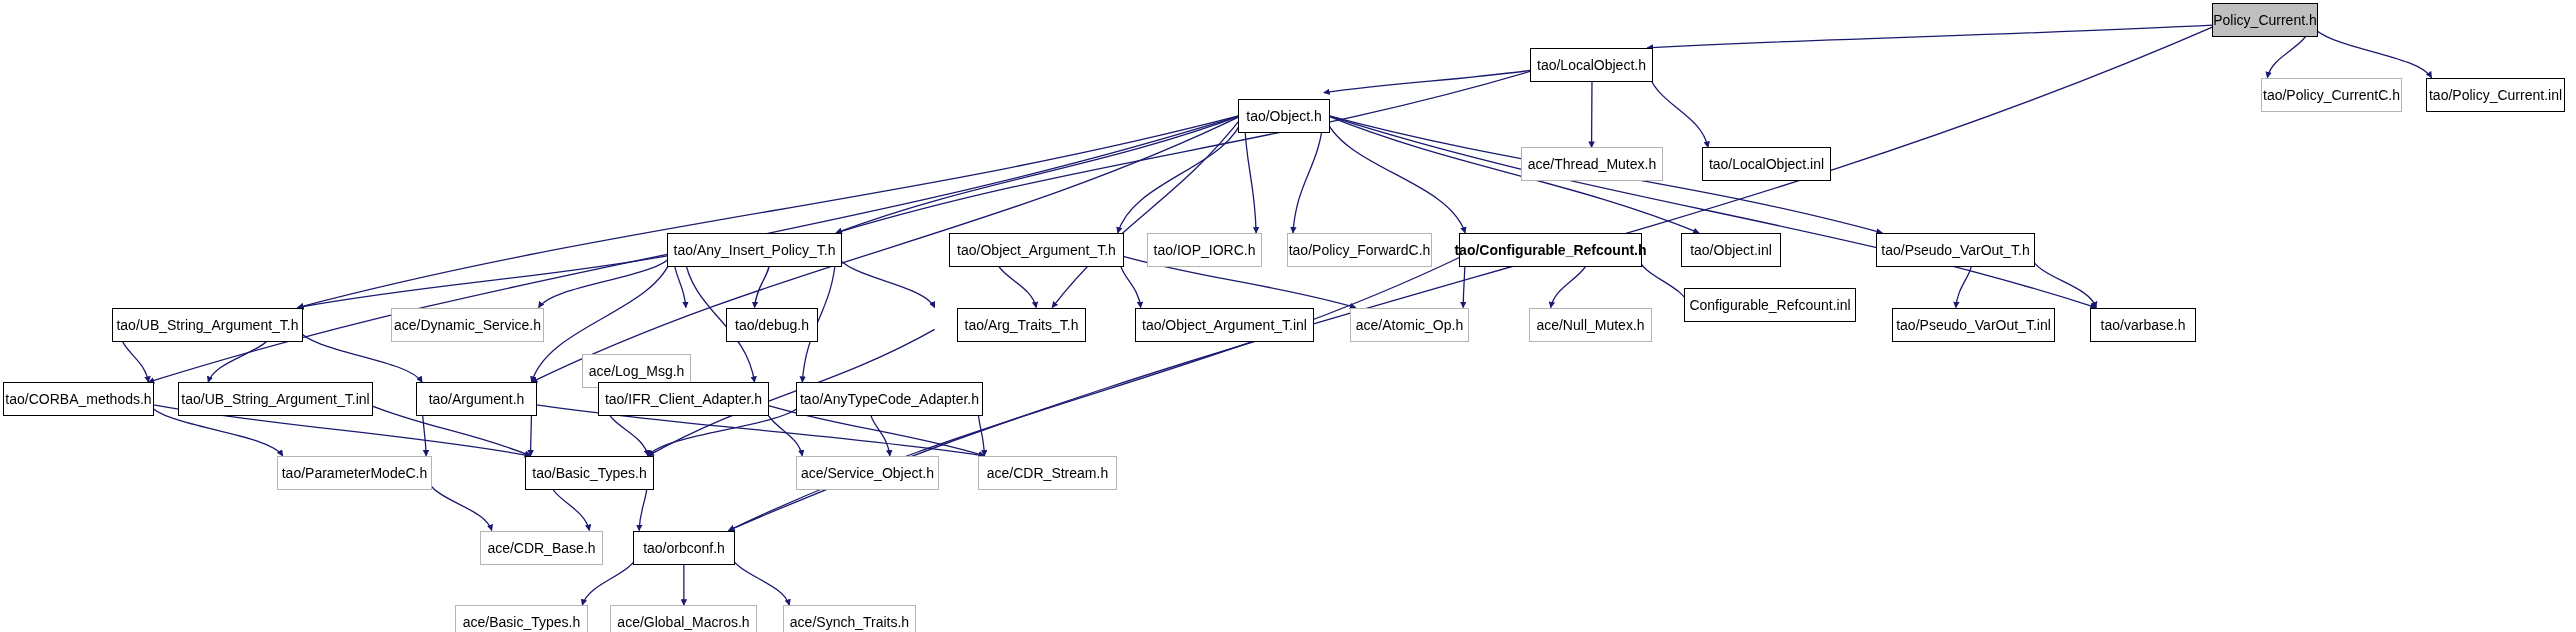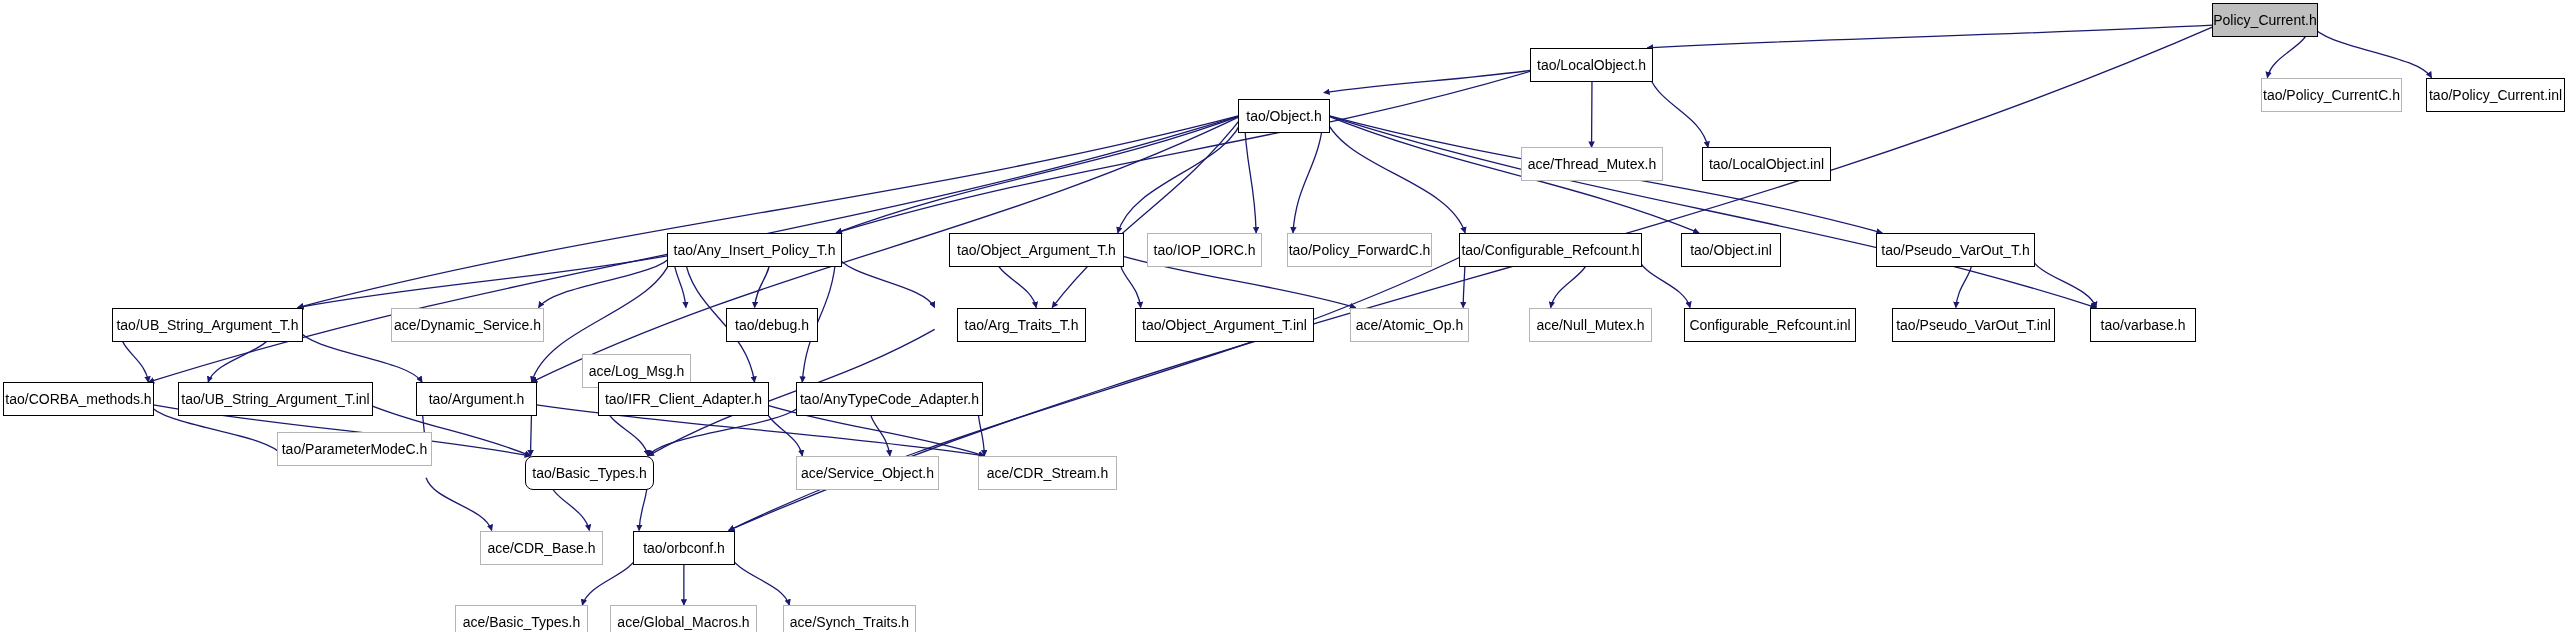--- a/index.html
+++ b/index.html
@@ -125,41 +125,41 @@
       <div class="node faded" style="left: 2261px; top: 78px; width: 141px;">tao/Policy_CurrentC.h</div>
       <div class="node solid" style="left: 2426px; top: 78px; width: 139px;">tao/Policy_Current.inl</div>
       <div class="node solid" style="left: 1530px; top: 48px; width: 123px;">tao/LocalObject.h</div>
       <div class="node solid" style="left: 1238px; top: 99px; width: 92px;">tao/Object.h</div>
       <div class="node faded" style="left: 1521px; top: 147px; width: 142px;">ace/Thread_Mutex.h</div>
       <div class="node solid" style="left: 1702px; top: 147px; width: 129px;">tao/LocalObject.inl</div>
       <div class="node solid" style="left: 667px; top: 233px; width: 175px;">tao/Any_Insert_Policy_T.h</div>
       <div class="node solid" style="left: 949px; top: 233px; width: 175px;">tao/Object_Argument_T.h</div>
       <div class="node faded" style="left: 1147px; top: 233px; width: 115px;">tao/IOP_IORC.h</div>
       <div class="node faded" style="left: 1287px; top: 233px; width: 145px;">tao/Policy_ForwardC.h</div>
-      <div class="node solid" style="left: 1459px; top: 233px; width: 183px;">tao/Configurable_Refcount.h</div>
+      <div class="node solid" style="left: 1459px; top: 233px; width: 183px; font-weight: bold;">tao/Configurable_Refcount.h</div>
       <div class="node solid" style="left: 1681px; top: 233px; width: 100px;">tao/Object.inl</div>
       <div class="node solid" style="left: 1876px; top: 233px; width: 159px;">tao/Pseudo_VarOut_T.h</div>
       <div class="node solid" style="left: 112px; top: 308px; width: 191px;">tao/UB_String_Argument_T.h</div>
       <div class="node faded" style="left: 391px; top: 308px; width: 153px;">ace/Dynamic_Service.h</div>
       <div class="node faded" style="left: 582px; top: 308px; width: 109px; margin-top: 46px;">ace/Log_Msg.h</div>
       <div class="node solid" style="left: 726px; top: 308px; width: 92px;">tao/debug.h</div>
       <div class="node solid" style="left: 929px; top: 308px; width: 129px; margin-left: 28px;">tao/Arg_Traits_T.h</div>
       <div class="node solid" style="left: 1135px; top: 308px; width: 179px;">tao/Object_Argument_T.inl</div>
       <div class="node faded" style="left: 1350px; top: 308px; width: 119px;">ace/Atomic_Op.h</div>
       <div class="node faded" style="left: 1529px; top: 308px; width: 123px;">ace/Null_Mutex.h</div>
-      <div class="node solid" style="left: 1684px; top: 308px; width: 172px;">Configurable_Refcount.inl</div>
+      <div class="node solid" style="left: 1684px; top: 288px; width: 172px;">Configurable_Refcount.inl</div>
       <div class="node solid" style="left: 1892px; top: 308px; width: 163px;">tao/Pseudo_VarOut_T.inl</div>
       <div class="node solid" style="left: 2090px; top: 308px; width: 106px;">tao/varbase.h</div>
       <div class="node solid" style="left: 3px; top: 382px; width: 151px;">tao/CORBA_methods.h</div>
       <div class="node solid" style="left: 178px; top: 382px; width: 195px;">tao/UB_String_Argument_T.inl</div>
       <div class="node solid" style="left: 416px; top: 382px; width: 121px;">tao/Argument.h</div>
       <div class="node solid" style="left: 598px; top: 382px; width: 171px;">tao/IFR_Client_Adapter.h</div>
       <div class="node solid" style="left: 796px; top: 382px; width: 187px;">tao/AnyTypeCode_Adapter.h</div>
-      <div class="node faded" style="left: 277px; top: 432px; width: 155px;">tao/ParameterModeC.h</div>
-      <div class="node solid" style="left: 525px; top: 456px; width: 129px; border-radius: 8px;">tao/Basic_Types.h</div>
+      <div class="node faded" style="left: 277px; top: 456px; width: 155px;">tao/ParameterModeC.h</div>
+      <div class="node solid" style="left: 525px; top: 456px; width: 129px;">tao/Basic_Types.h</div>
       <div class="node faded" style="left: 796px; top: 456px; width: 143px;">ace/Service_Object.h</div>
       <div class="node faded" style="left: 978px; top: 456px; width: 139px; text-align: right;">ace/CDR_Stream.h</div>
       <div class="node faded" style="left: 480px; top: 531px; width: 123px;">ace/CDR_Base.h</div>
       <div class="node solid" style="left: 633px; top: 531px; width: 102px;">tao/orbconf.h</div>
       <div class="node faded" style="left: 455px; top: 605px; width: 133px;">ace/Basic_Types.h</div>
       <div class="node faded" style="left: 610px; top: 605px; width: 147px;">ace/Global_Macros.h</div>
       <div class="node faded" style="left: 783px; top: 605px; width: 133px;">ace/Synch_Traits.h</div>
     </div>
 </div>
 

